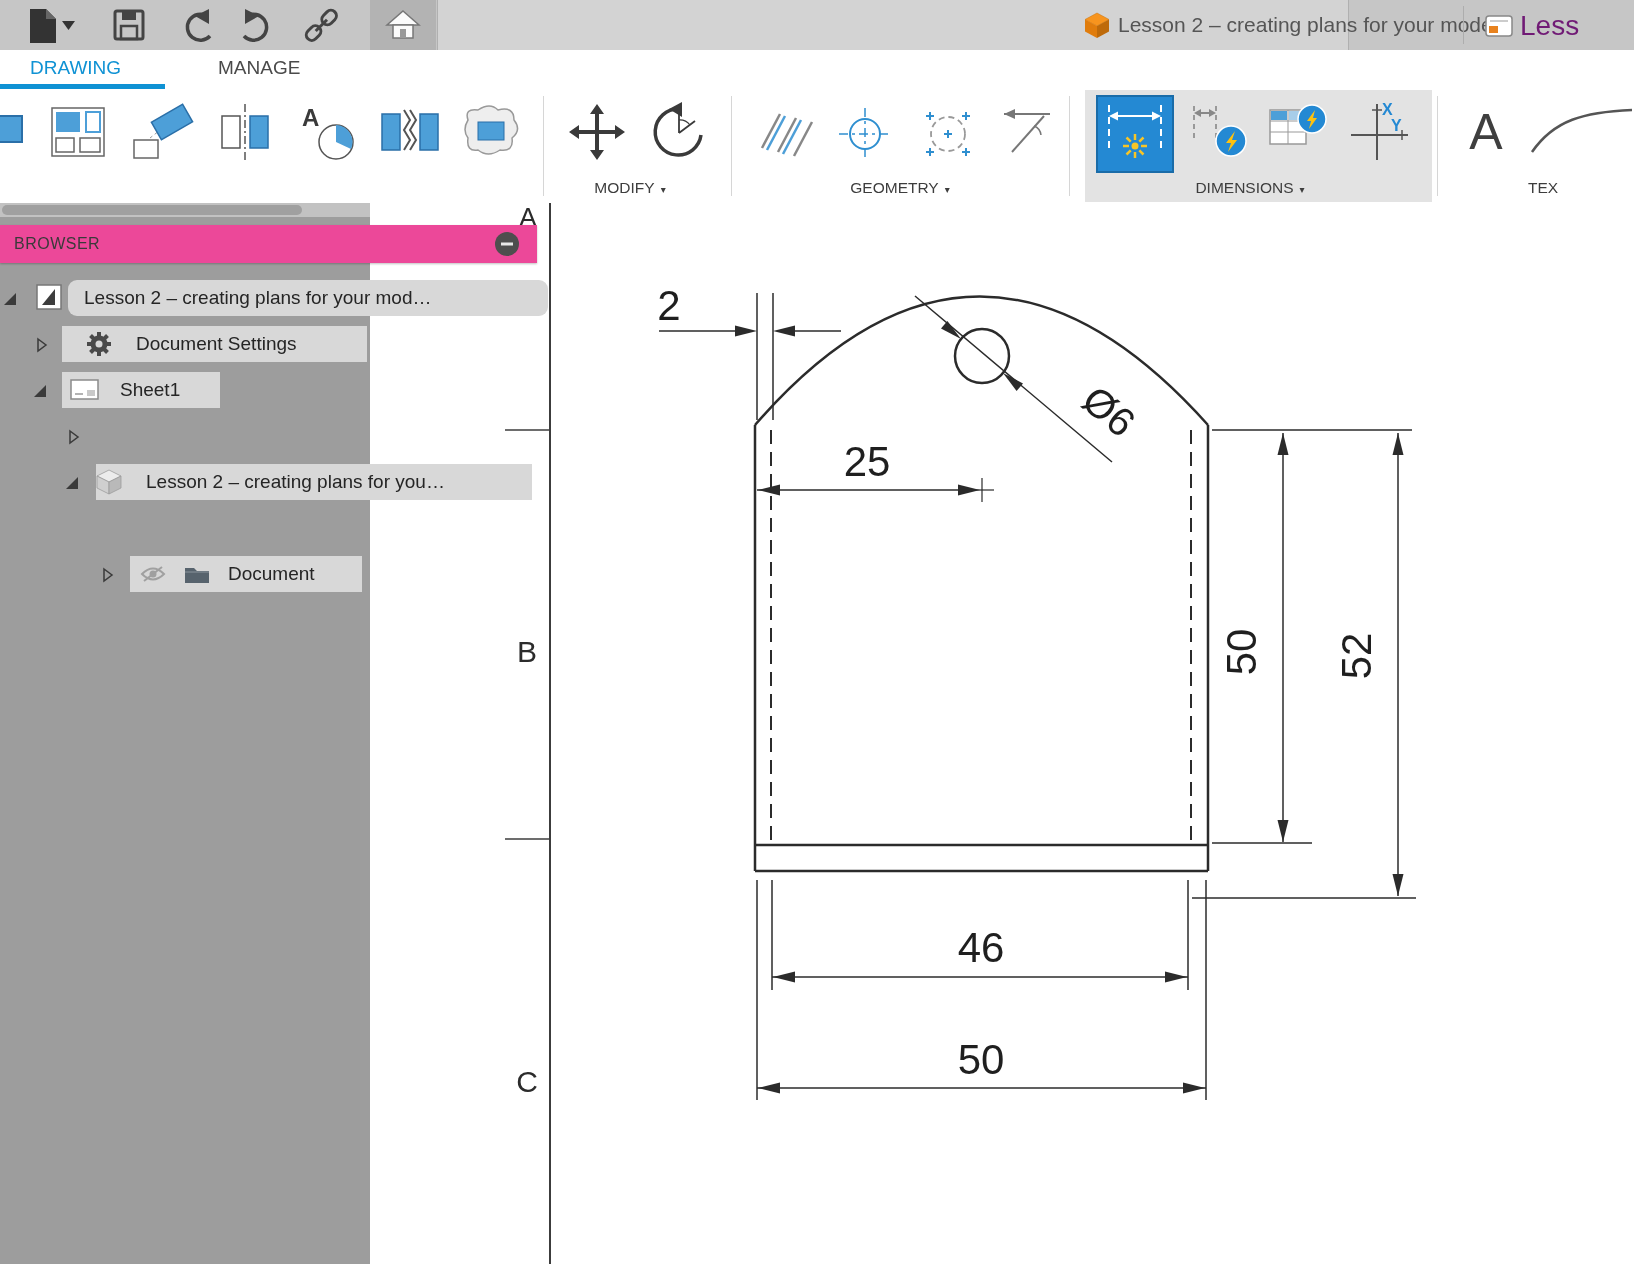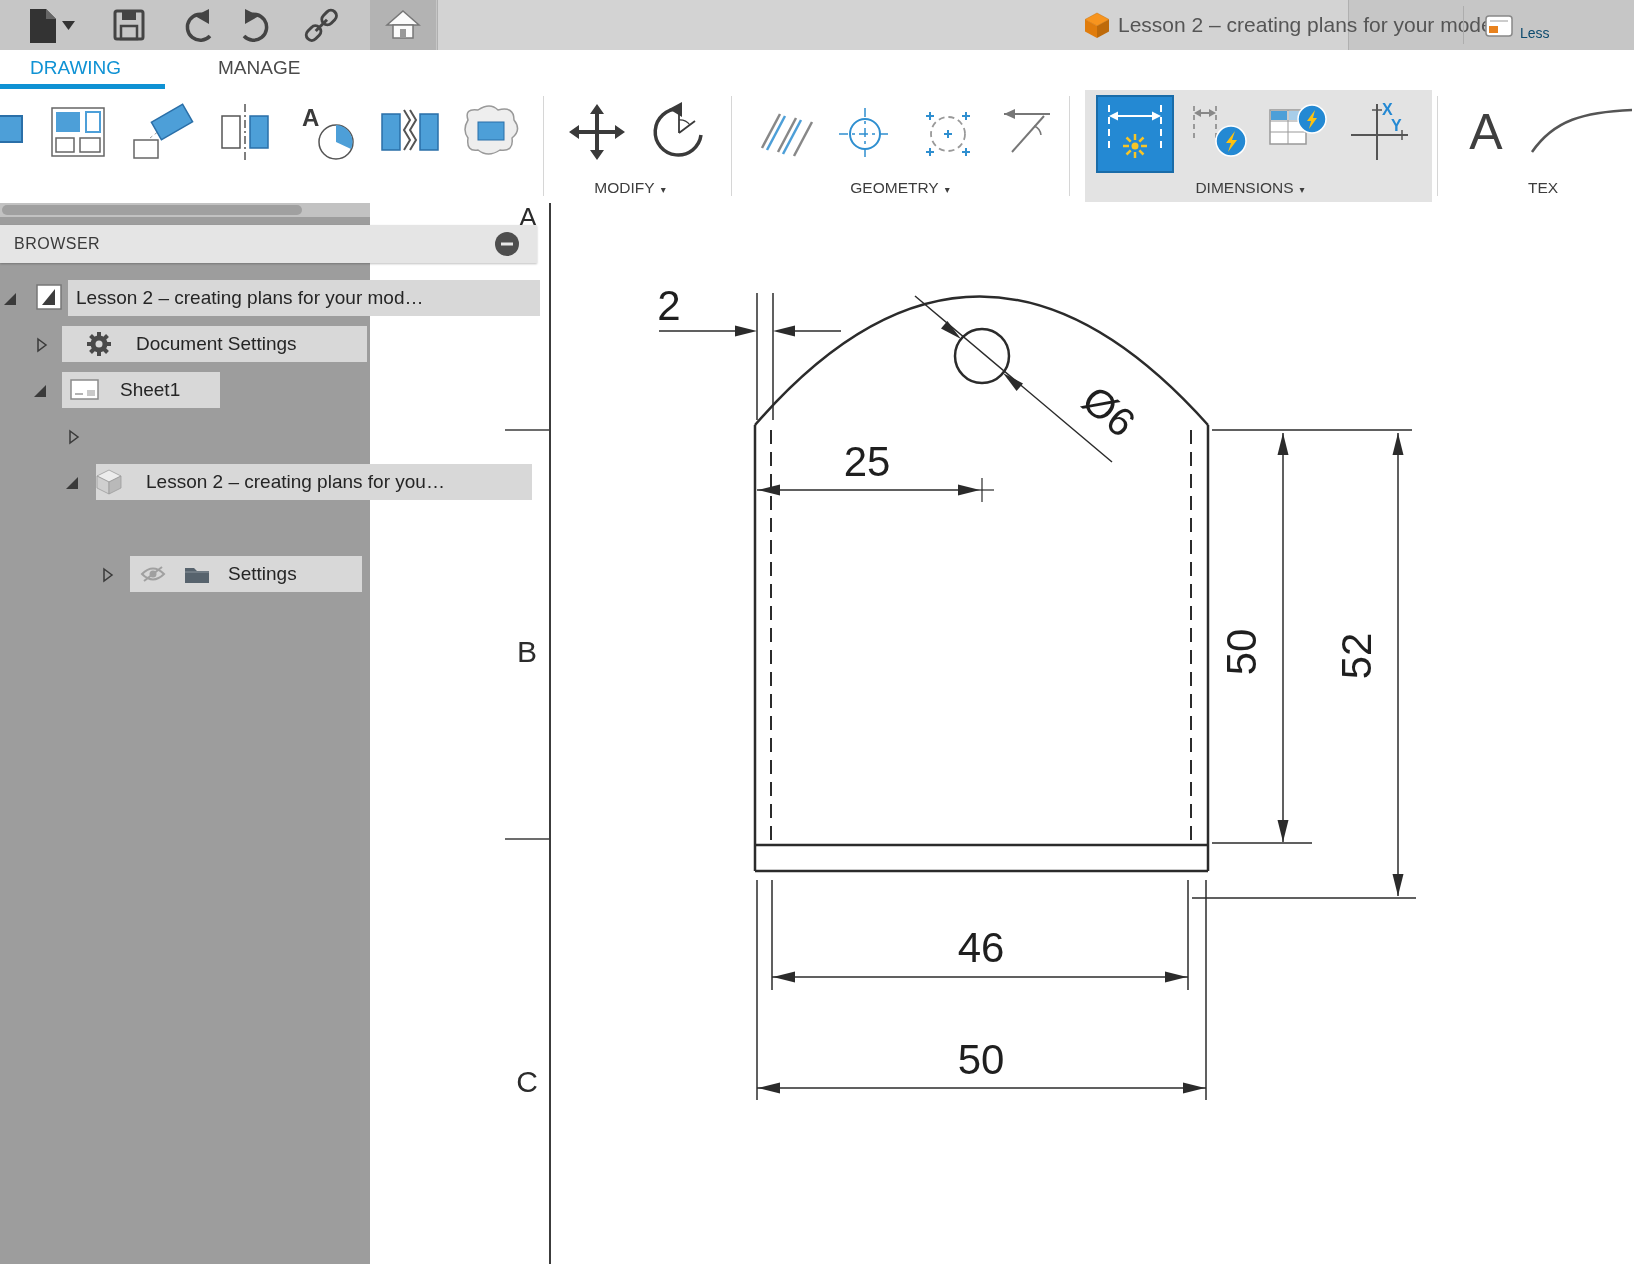--- a/index.html
+++ b/index.html
@@ -8,21 +8,21 @@
   .abs{position:absolute;}
 
   
   #titlebar{position:absolute;left:0;top:0;width:1634px;height:50px;background:#c6c6c6;
             border-bottom:1px solid #a9a9a9;}
   .tb-btn{position:absolute;top:0;height:50px;display:flex;align-items:center;justify-content:center;}
   #doc-tab{position:absolute;left:437px;top:0;width:910px;height:50px;background:#d3d3d3;
            border-left:1px solid #b0b0b0;border-right:1px solid #b0b0b0;}
   #doc-tab .title{position:absolute;left:680px;top:0;line-height:50px;font-size:21px;color:#555;white-space:nowrap;}
   #home-btn{left:370px;width:66px;background:#b3b3b3;}
-  #tab2-label{position:absolute;left:1520px;top:8px;line-height:50px;font-size:14px;color:#0c4a6e;white-space:nowrap;}
+  #tab2-label{position:absolute;left:1520px;top:1px;line-height:50px;font-size:28px;color:#701a75;white-space:nowrap;}
 
   
   #ribbon{position:absolute;left:0;top:50px;width:1634px;height:153px;background:#fff;
           border-bottom:1px solid #0c4a6e;}
   .rtab{position:absolute;top:0;height:36px;line-height:36px;font-size:19px;color:#4a4a4a;cursor:default;}
   #tab-drawing{left:30px;color:#0f92d4;}
   #tab-manage{left:218px;}
   #tab-underline{position:absolute;left:0;top:34px;width:165px;height:5px;background:#0f92d4;}
   .tool{position:absolute;cursor:default;}
   .gsep{position:absolute;top:46px;height:100px;width:1px;background:#d6d6d6;}
@@ -32,21 +32,21 @@
   #dims-band{position:absolute;left:1085px;top:40px;width:347px;height:112px;background:#e3e3e3;}
   #dim-tile{position:absolute;left:1096px;top:45px;width:78px;height:78px;}
   #text-a-tool{position:absolute;left:1458px;top:50px;width:56px;height:64px;font-size:50px;
                color:#3f3f3f;text-align:center;line-height:64px;}
 
   
   #panel{position:absolute;left:0;top:203px;width:370px;height:1061px;background:#9d9d9d;
          overflow:visible;z-index:5;}
   #panel-scrollbar{position:absolute;left:0;top:0;width:370px;height:14px;background:#c2c2c2;}
   #panel-scrollbar .thumb{position:absolute;left:2px;top:2px;width:300px;height:10px;background:#a0a0a0;border-radius:5px;}
-  #browser-header{position:absolute;left:0;top:22px;width:537px;height:38px;background:#e5e5e5;
+  #browser-header{position:absolute;left:0;top:22px;width:537px;height:38px;background:#ec4899;
                   box-shadow:0 1px 2px rgba(0,0,0,.25);}
   #browser-header .htext{position:absolute;left:14px;top:0;line-height:38px;font-size:16px;
                          letter-spacing:.5px;color:#3a3a3a;}
   .trow{position:absolute;left:0;height:40px;width:540px;}
   .pill{position:absolute;top:1px;height:36px;background:#d8d8d8;display:flex;align-items:center;}
   .pill .ptext{font-size:19px;color:#252525;white-space:nowrap;}
   .tri{position:absolute;top:12px;width:16px;height:16px;}
   .rowicon{position:absolute;}
 
   
@@ -357,21 +357,21 @@
     </div>
 
     <div class="trow" style="top:76px;">
       <svg class="tri" style="left:2px;" viewBox="0 0 16 16">
         <polygon points="14,2 14,14 2,14" fill="#3a3a3a"></polygon>
       </svg>
       <svg class="rowicon" style="left:36px;top:5px;" width="27" height="27" viewBox="0 0 27 27">
         <rect x="1" y="1" width="24" height="24" fill="#fff" stroke="#777" stroke-width="1.5"></rect>
         <polygon points="6,21 19,5 19,21" fill="#3d3d3d"></polygon>
       </svg>
-      <div class="pill" style="left:68px;width:464px;padding-left:8px;">
+      <div class="pill" style="left:68px;width:464px;padding-left:16px;border-radius:9px;">
         <span class="ptext">Lesson 2 – creating plans for your mod…</span>
       </div>
     </div>
 
     <div class="trow" style="top:122px;">
       <svg class="tri" style="left:34px;" viewBox="0 0 16 16">
         <polygon points="4,2 12,8 4,14" fill="none" stroke="#3a3a3a" stroke-width="1.5"></polygon>
       </svg>
       <div class="pill" style="left:62px;width:281px;padding-left:24px;">
         <svg width="26" height="26" viewBox="0 0 26 26">
@@ -430,18 +430,18 @@
       <div class="pill" style="left:130px;width:222px;padding-left:10px;">
         <svg width="26" height="18" viewBox="0 0 26 18">
           <path d="M2,9 Q13,-2 24,9 Q13,20 2,9 Z" fill="none" stroke="#a0a0a0" stroke-width="2"></path>
           <circle cx="13" cy="9" r="3.5" fill="#a0a0a0"></circle>
           <line x1="4" y1="16" x2="22" y2="2" stroke="#a0a0a0" stroke-width="2"></line>
         </svg>
         <svg width="26" height="19" viewBox="0 0 26 19" style="margin-left:18px;">
           <path d="M1,3 h9 l3,3 h12 v12 h-24 z" fill="#57636d"></path>
           <line x1="1" y1="7" x2="25" y2="7" stroke="#8b959d"></line>
         </svg>
-        <span class="ptext" style="margin-left:18px;">Settings</span>
+        <span class="ptext" style="margin-left:18px;">Document</span>
       </div>
     </div>
   </div>
 
 </div>
 
 </body></html>

